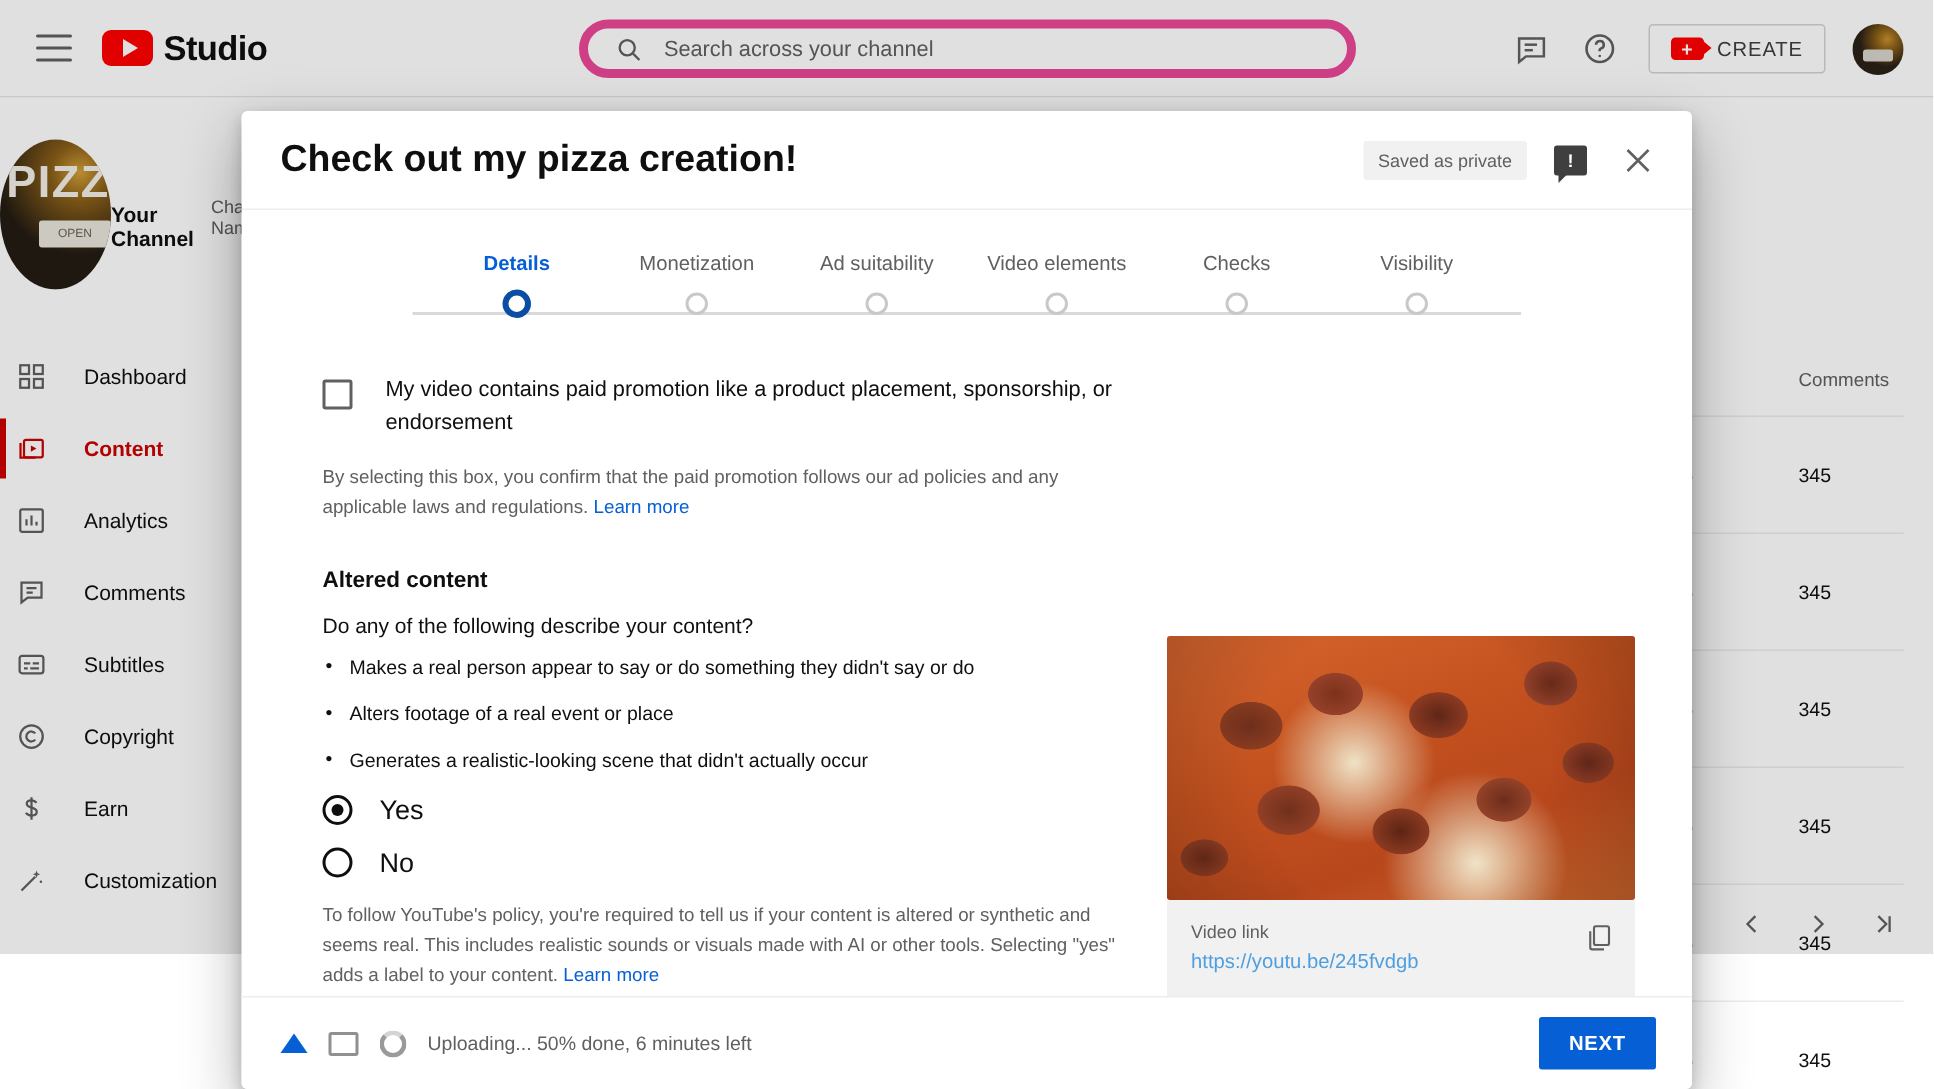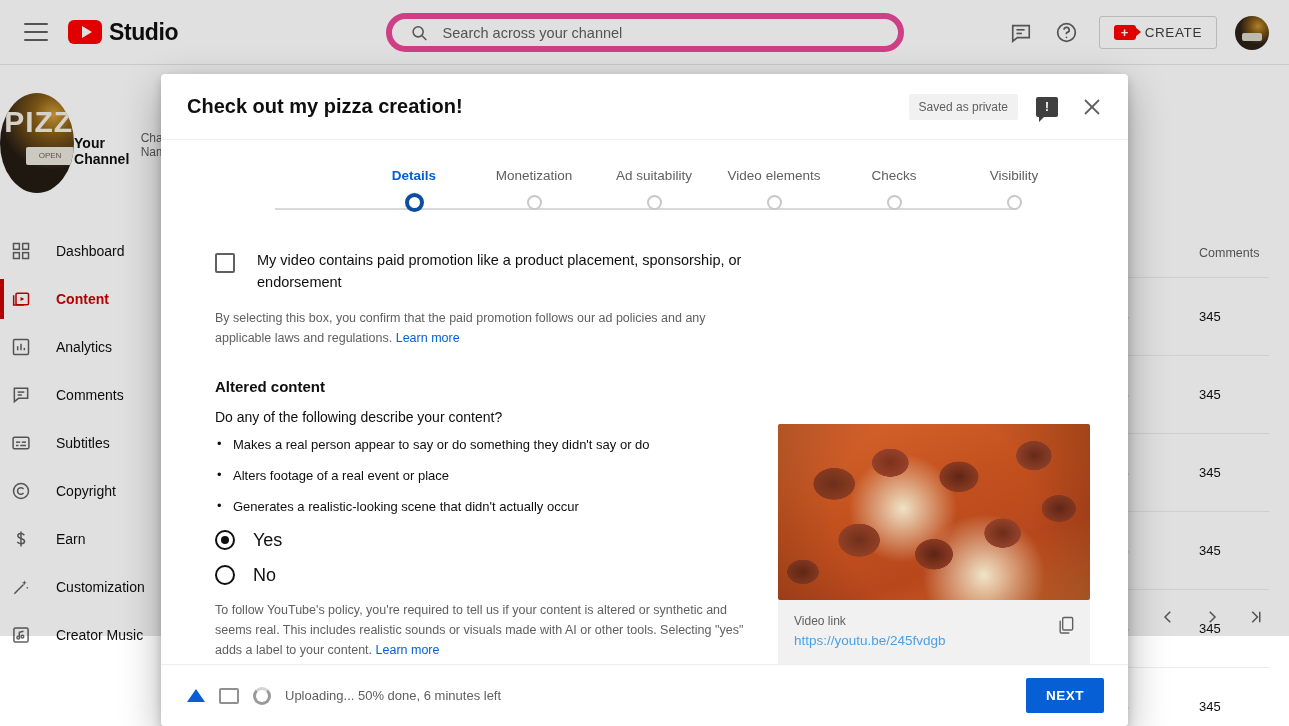--- a/index.html
+++ b/index.html
@@ -141,42 +141,42 @@
   .dialog {
     position: absolute; left: 161px; top: 74px; width: 967px; height: 652px;
     background: #ffffff; border-radius: 4px;
     box-shadow: 0 14px 40px rgba(0,0,0,0.30), 0 4px 10px rgba(0,0,0,0.18);
     overflow: hidden;
   }
   .dlg-head {
     height: 66px; display: flex; align-items: center; padding: 0 24px 0 26px;
     border-bottom: 1px solid #eeeeee;
   }
-  .dlg-title { font-size: 20px; font-weight: bold; color: #0f0f0f; flex: 1; }
+  .dlg-title { font-size: 25px; font-weight: bold; color: #0f0f0f; flex: 1; }
   .saved-chip {
     background: #f1f1f1; color: #606060; font-size: 12px;
     padding: 6px 10px; border-radius: 2px; margin-right: 18px;
   }
   .flag-icon {
     width: 22px; height: 20px; background: #3f3f3f; border-radius: 2px;
     position: relative; margin-right: 22px; cursor: pointer;
   }
   .flag-icon::before {
     content: "!"; position: absolute; inset: 0; color: #fff; font-size: 12px;
     display: flex; align-items: center; justify-content: center; font-weight: bold;
   }
   .flag-icon::after {
     content: ""; position: absolute; left: 3px; bottom: -5px;
     border-top: 6px solid #3f3f3f; border-right: 6px solid transparent;
   }
   .close-x { width: 24px; height: 24px; cursor: pointer; color: #606060; }
 
   
   .stepper { position: relative; margin: 28px 54px 0 54px; height: 58px; }
-  .steps { display: flex; justify-content: flex-end; position: relative; }
+  .steps { display: flex; justify-content: center; position: relative; }
   .step { display: flex; flex-direction: column; align-items: center; width: 120px; cursor: pointer; }
   .step-label { font-size: 13.5px; color: #606060; white-space: nowrap; }
   .step.active .step-label { color: #065fd4; font-weight: bold; }
   .step-dot {
     width: 15px; height: 15px; border-radius: 50%;
     border: 2px solid #c8c8c8; background: #fff; margin-top: 12px; position: relative; z-index: 2;
   }
   .step.active .step-dot { border: 4px solid #0b4da2; width: 19px; height: 19px; margin-top: 10px; }
   .step-line {
     position: absolute; left: 60px; right: 60px; top: 40px; height: 2px; background: #d9d9d9; z-index: 1;
@@ -414,31 +414,20 @@
           <span class="navicon">
             <svg width="20" height="20" viewBox="0 0 24 24" fill="none" stroke="currentColor" stroke-width="1.8">
               <line x1="4" y1="20" x2="15" y2="9"></line>
               <path d="M16 4l.8 2.2L19 7l-2.2.8L16 10l-.8-2.2L13 7l2.2-.8z" fill="currentColor" stroke="none"></path>
               <circle cx="19.5" cy="13" r="1" fill="currentColor" stroke="none"></circle>
             </svg>
           </span>
           <span>Customization</span>
         </div>
 
-        <div class="navitem">
-          <span class="navicon">
-            <svg width="20" height="20" viewBox="0 0 24 24" fill="none" stroke="currentColor" stroke-width="1.8">
-              <rect x="3.5" y="3.5" width="17" height="17" rx="2"></rect>
-              <path d="M15 7.5l-5 1.2v6"></path>
-                <circle cx="8.7" cy="15.2" r="1.6"></circle>
-                <circle cx="13.7" cy="14" r="1.6"></circle>
-            </svg>
-          </span>
-          <span>Creator Music</span>
-        </div>
       </div>
     </div>
 
     <div class="bgtable">
       <div class="bgtable-head">
         <span>Views</span>
         <span>Comments</span>
       </div>
       <div class="bgrow" style="top:212px">
         <span>12,345</span>

